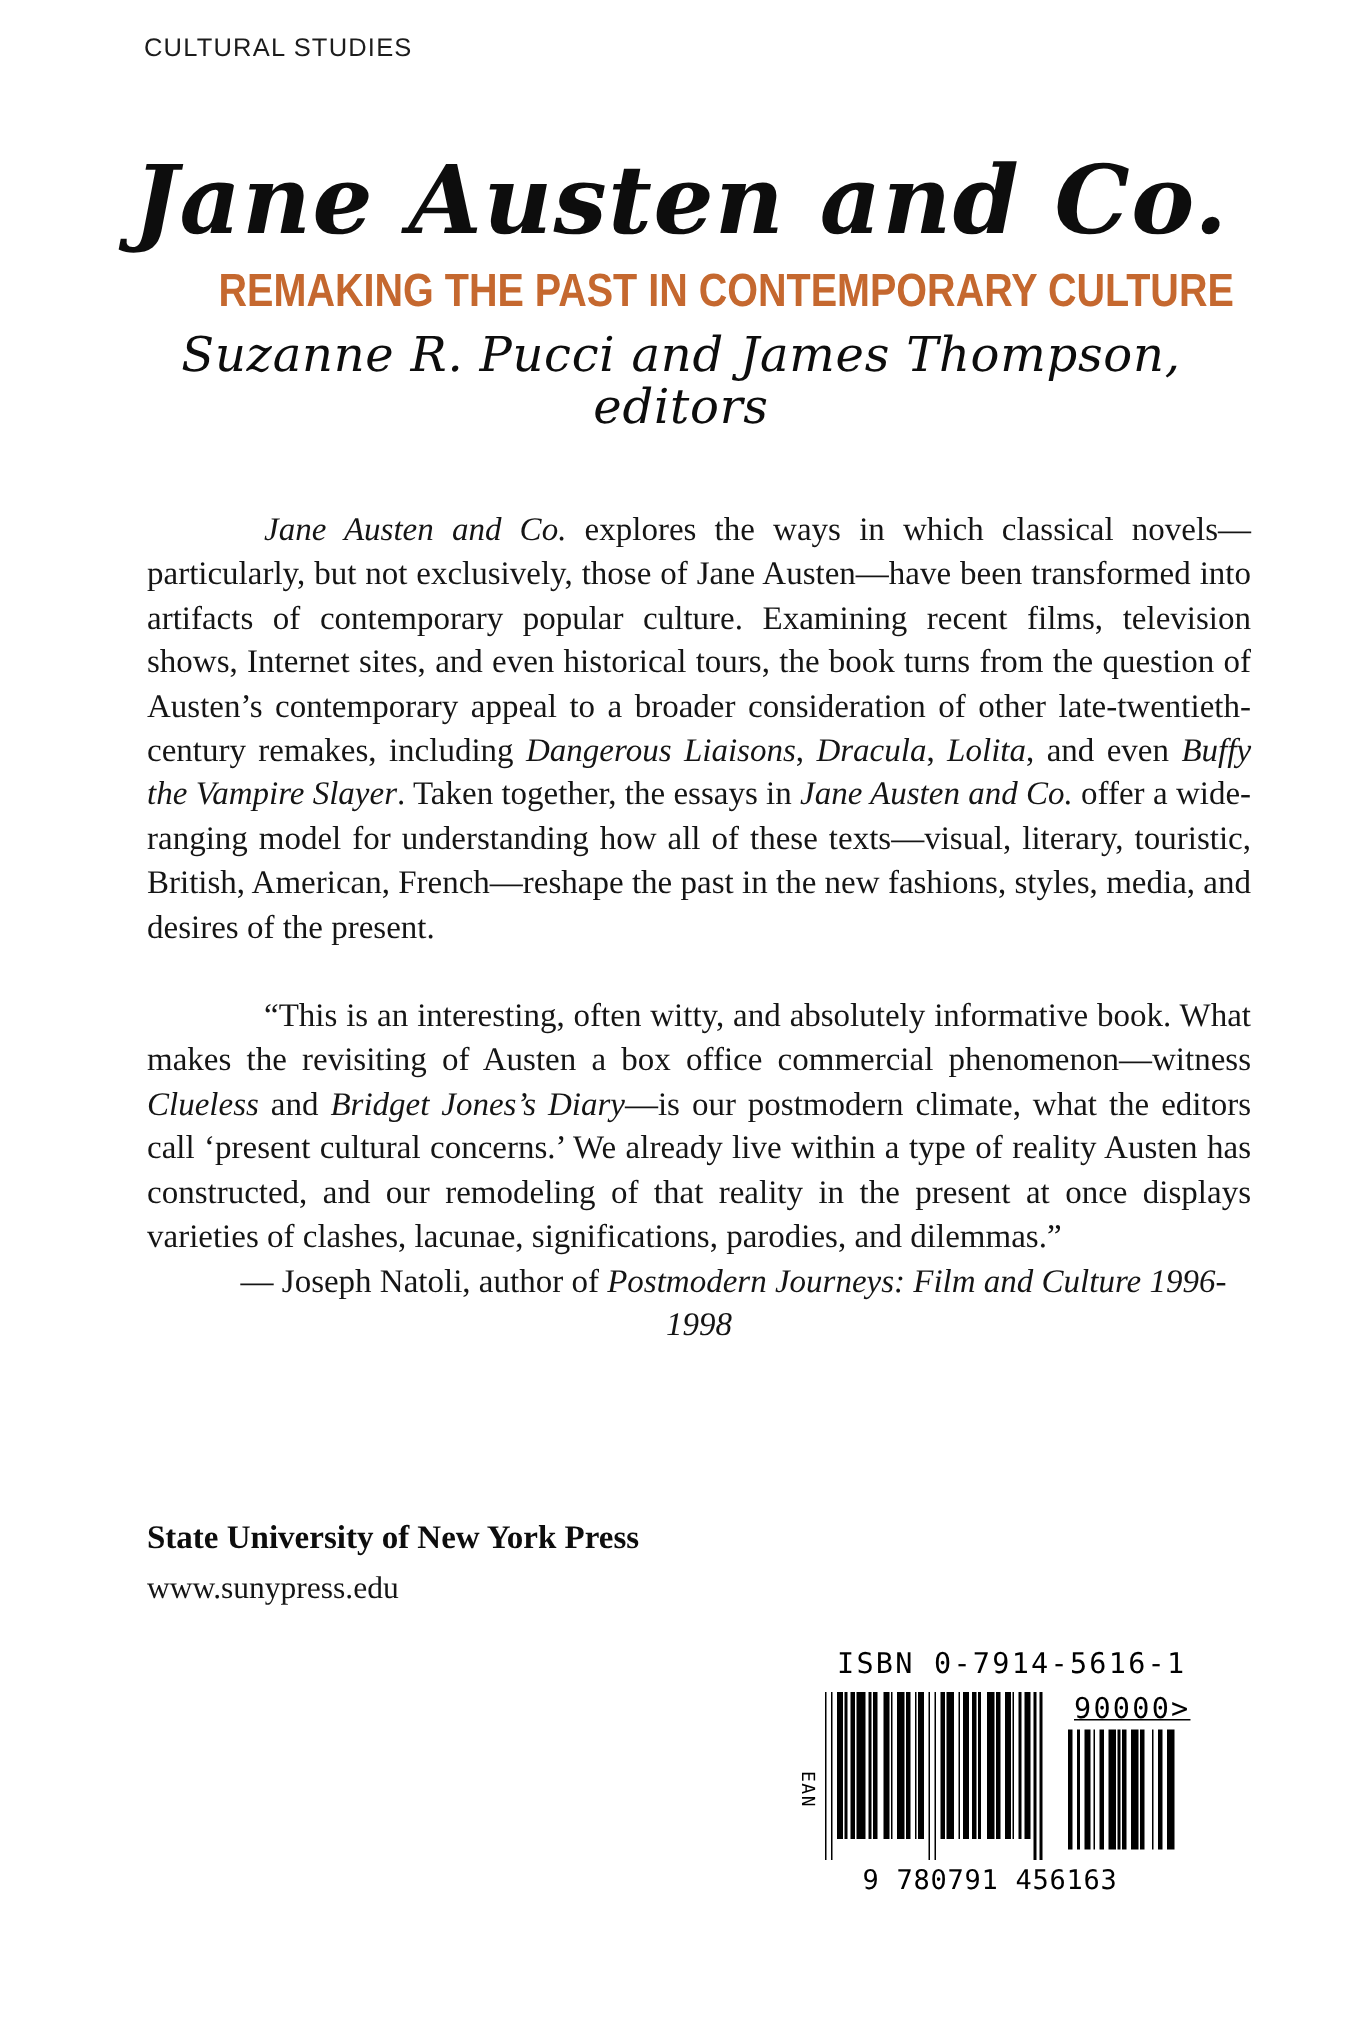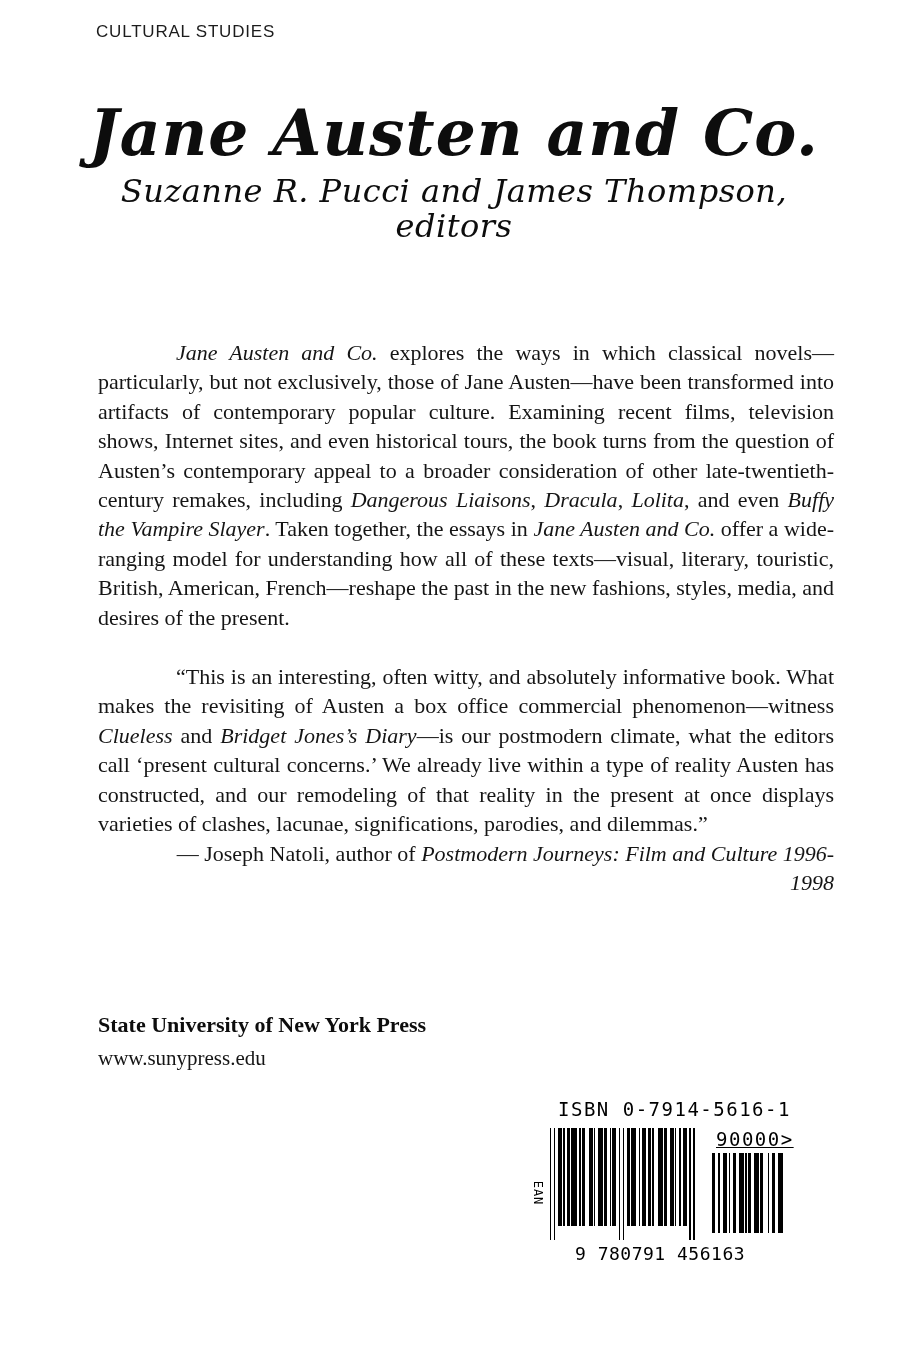--- a/index.html
+++ b/index.html
@@ -50,21 +50,21 @@
     position:absolute;top:338px;left:98px;width:736px;
   }
   .main-text p{
     margin:0;
     font-size:22px;line-height:29.4px;
     text-align:justify;
     color:#151515;
   }
   p.indent{text-indent:78px;}
   p.quote{margin-top:30px;}
-  p.attribution{text-align:right;text-indent:46px;}
+  p.attribution{text-align:center;text-indent:46px;}
   p.bio{margin-top:34px;}
   .seg-i{font-style:italic;}
   .seg-n{font-weight:bold;}
   .publisher{
     position:absolute;top:1012px;left:98px;font-family:Liberation Serif, serif;
   }
   .publisher-name{
     font-weight:bold;font-size:22px;line-height:1.2;color:#0d0d0d;
   }
   .publisher-url{
@@ -115,20 +115,23 @@
 </style>
 </head>
 <body>
 
 <div class="page">
 
   <div class="category">CULTURAL STUDIES</div>
 
   <div class="title-block">
     <h1 class="title">Jane Austen and Co.</h1>
+    <div>
+      <h2 class="subtitle" style="color: rgb(197, 104, 47);">REMAKING THE PAST IN CONTEMPORARY CULTURE</h2>
+    </div>
     <div class="editors">Suzanne R. Pucci and James Thompson, editors</div>
   </div>
 
   <div class="main-text">
     <p class="indent"><span class="seg-i">Jane Austen and Co.</span><span> explores the ways in which classical novels—particularly, but not exclusively, those of Jane Austen—have been transformed into artifacts of contemporary popular culture. Examining recent films, television shows, Internet sites, and even historical tours, the book turns from the question of Austen’s contemporary appeal to a broader consideration of other late-twentieth-century remakes, including </span><span class="seg-i">Dangerous Liaisons</span><span>, </span><span class="seg-i">Dracula</span><span>, </span><span class="seg-i">Lolita</span><span>, and even </span><span class="seg-i">Buffy the Vampire Slayer</span><span>. Taken together, the essays in </span><span class="seg-i">Jane Austen and Co.</span><span> offer a wide-ranging model for understanding how all of these texts—visual, literary, touristic, British, American, French—reshape the past in the new fashions, styles, media, and desires of the present.</span></p>
     <p class="indent quote"><span>“This is an interesting, often witty, and absolutely informative book. What makes the revisiting of Austen a box office commercial phenomenon—witness </span><span class="seg-i">Clueless</span><span> and </span><span class="seg-i">Bridget Jones’s Diary</span><span>—is our postmodern climate, what the editors call ‘present cultural concerns.’ We already live within a type of reality Austen has constructed, and our remodeling of that reality in the present at once displays varieties of clashes, lacunae, significations, parodies, and dilemmas.”</span></p>
     <p class="attribution"><span>— Joseph Natoli, author of </span><span class="seg-i">Postmodern Journeys: Film and Culture 1996-1998</span></p>
   </div>
 
   <div class="publisher">

